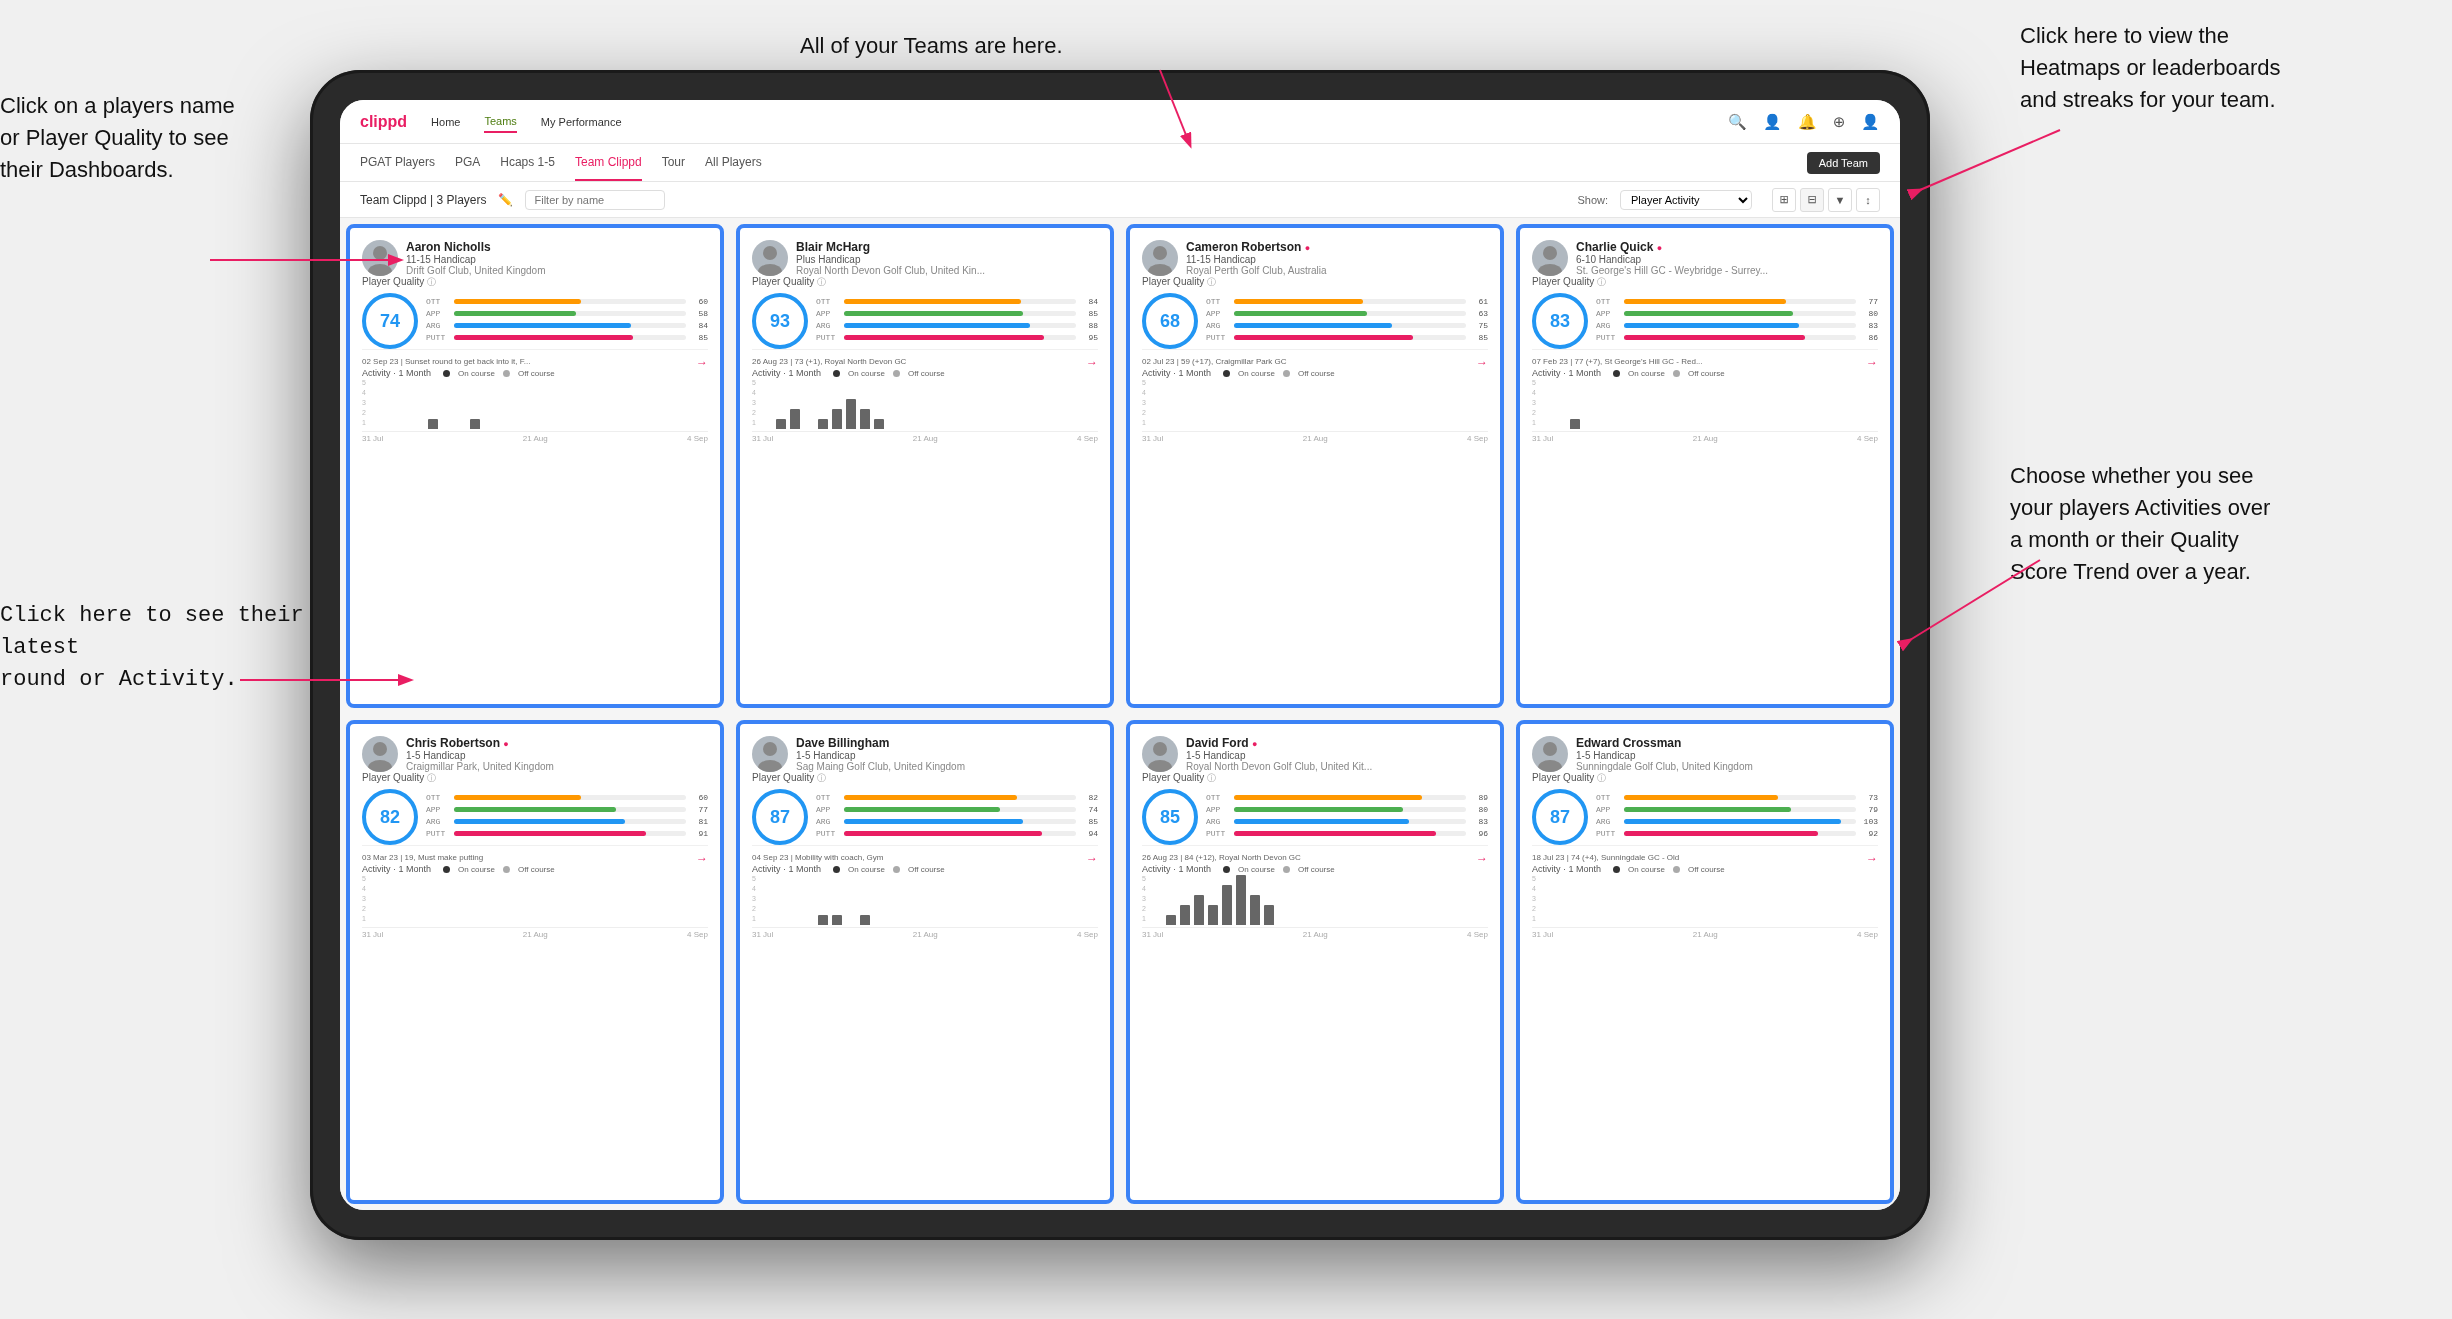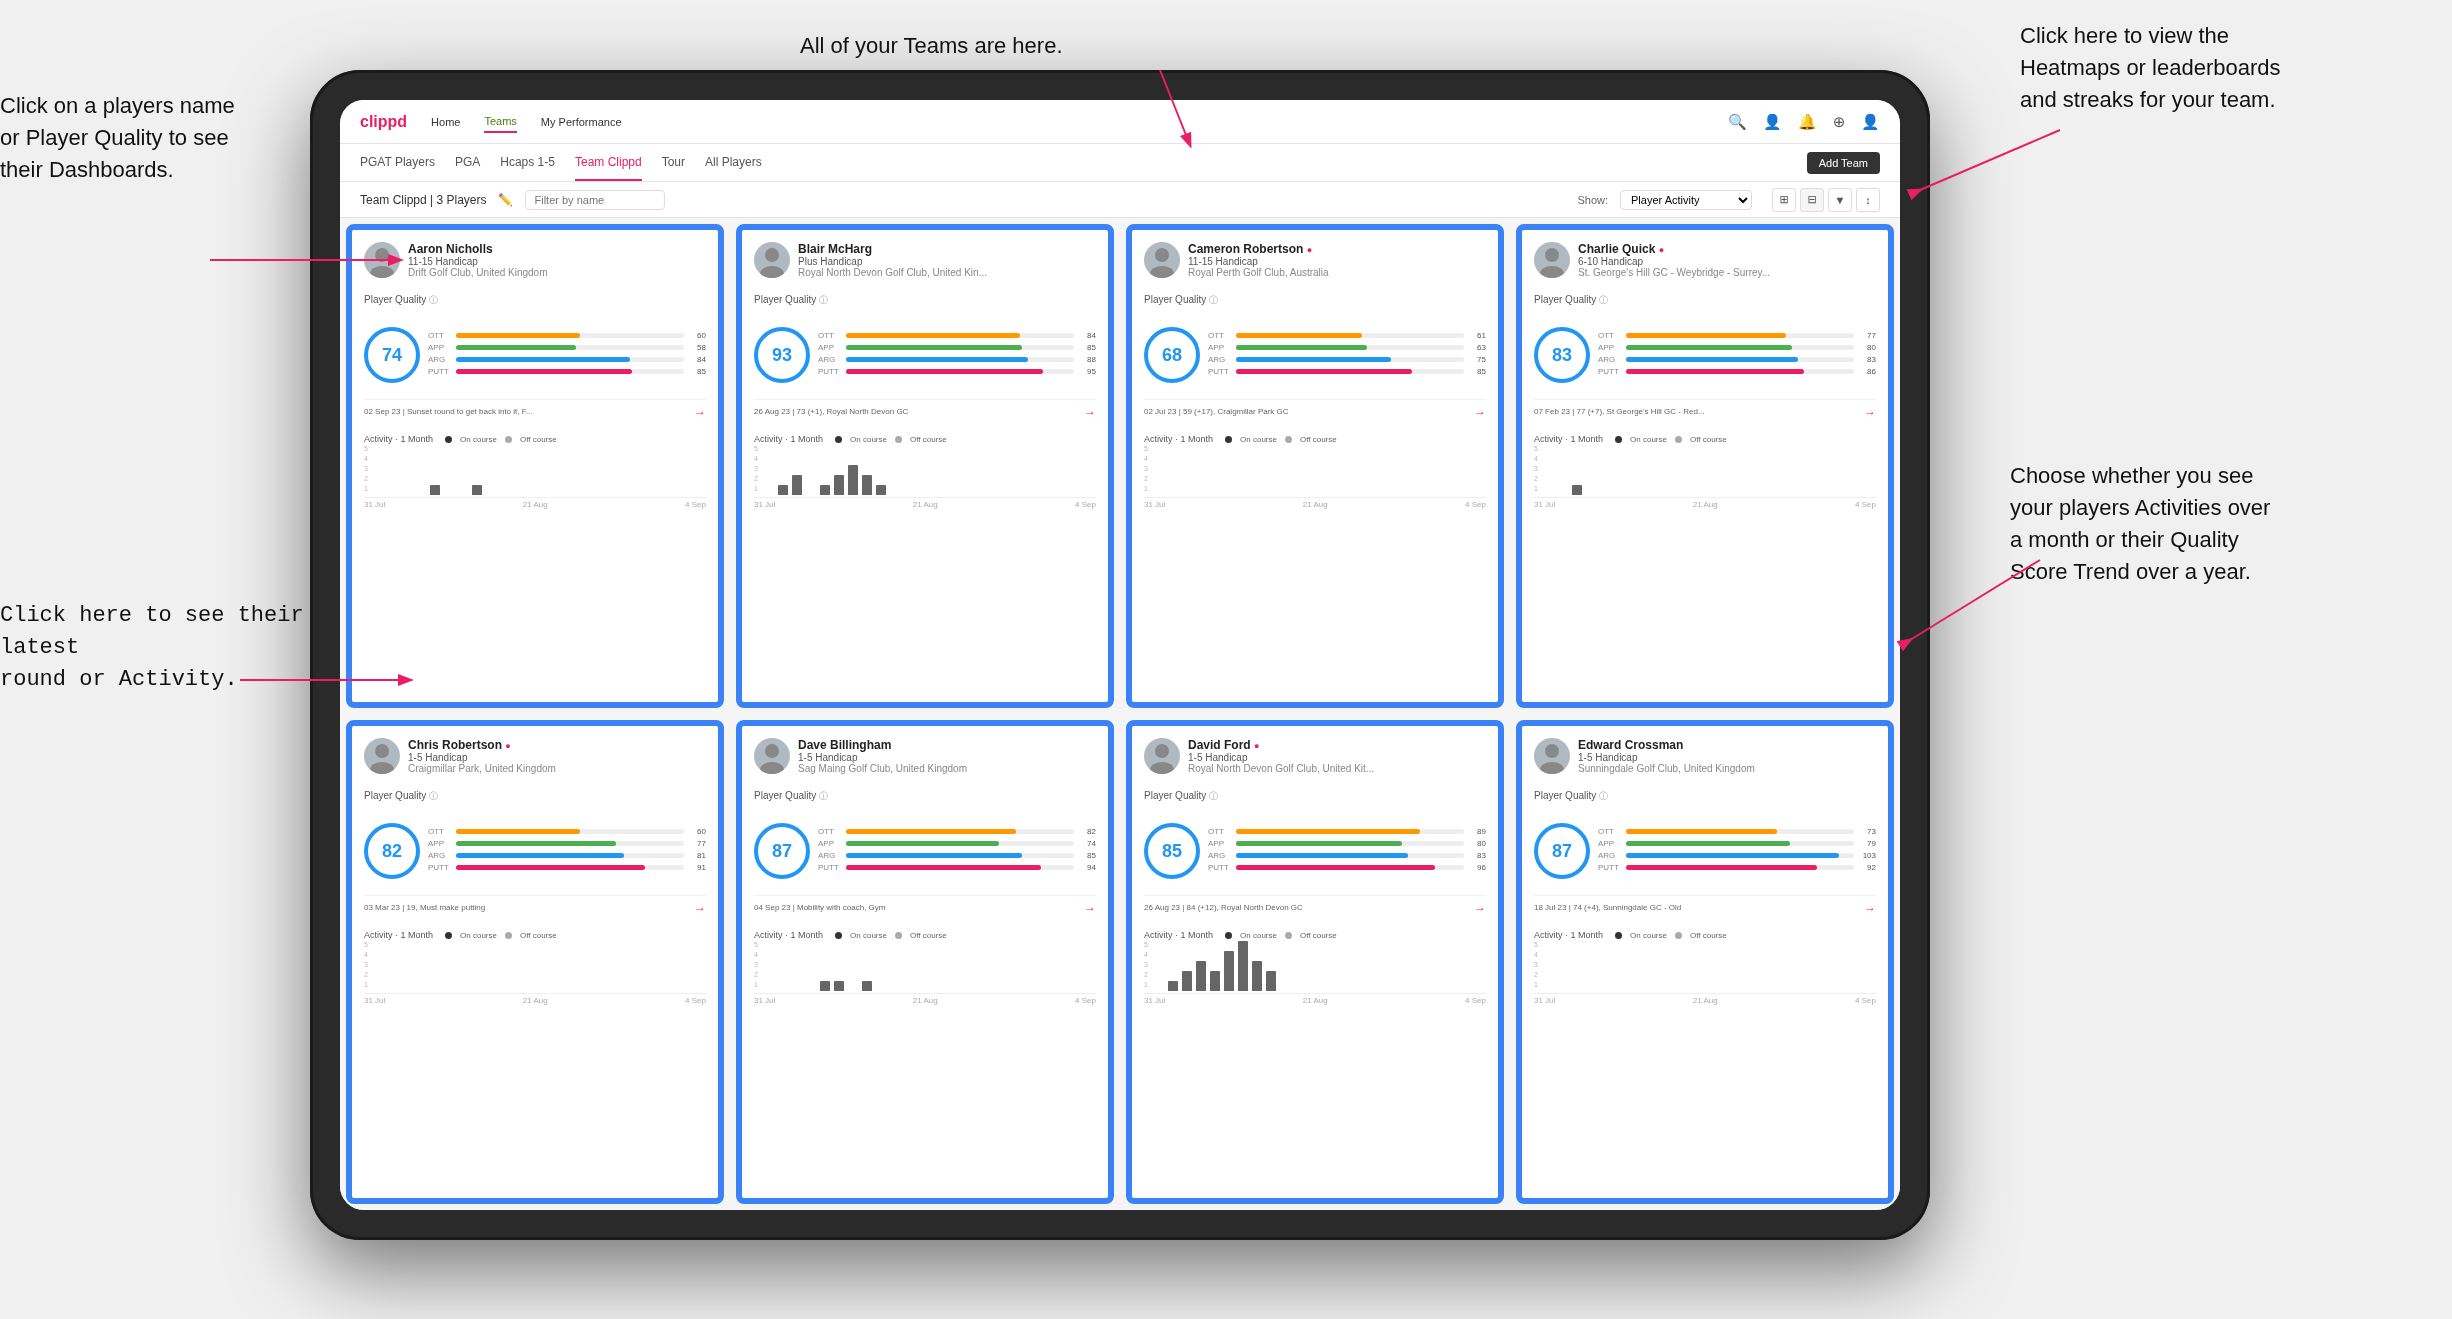--- a/index.html
+++ b/index.html
@@ -142,27 +142,27 @@
       grid-template-columns: repeat(4, 1fr);
       gap: 0;
       flex: 1;
       overflow: auto;
       background: #f5f5f5;
     }
 
     
     .player-card {
       background: #fff;
-      border: 6px solid #3b82f6;
+      border: 4px solid #3b82f6;
       margin: 6px;
       border-radius: 8px;
       padding: 12px;
       display: flex;
       flex-direction: column;
-      gap: 16px;
+      gap: 0;
     }
 
     .player-card-header {
       display: flex;
       align-items: flex-start;
       gap: 8px;
     }
     .player-avatar {
       width: 36px; height: 36px;
       border-radius: 50%;
@@ -187,21 +187,21 @@
     
     .circle-score {
       width: 56px; height: 56px;
       border-radius: 50%;
       border: 4px solid #2196F3;
       display: flex; align-items: center; justify-content: center;
       font-size: 18px; font-weight: 700; color: #2196F3;
       flex-shrink: 0;
     }
 
-    .stats-list { flex: 1; }
+    .stats-list { flex: 1; font-family: Liberation Mono, monospace; }
     .stat-row {
       display: flex;
       align-items: center;
       gap: 4px;
       margin-bottom: 3px;
     }
     .stat-label { font-size: 8px; color: #888; width: 24px; }
     .stat-bar-bg { flex: 1; height: 5px; background: #eee; border-radius: 3px; position: relative; }
     .stat-bar { height: 100%; border-radius: 3px; }
     .stat-value { font-size: 8px; color: #555; width: 18px; text-align: right; }

